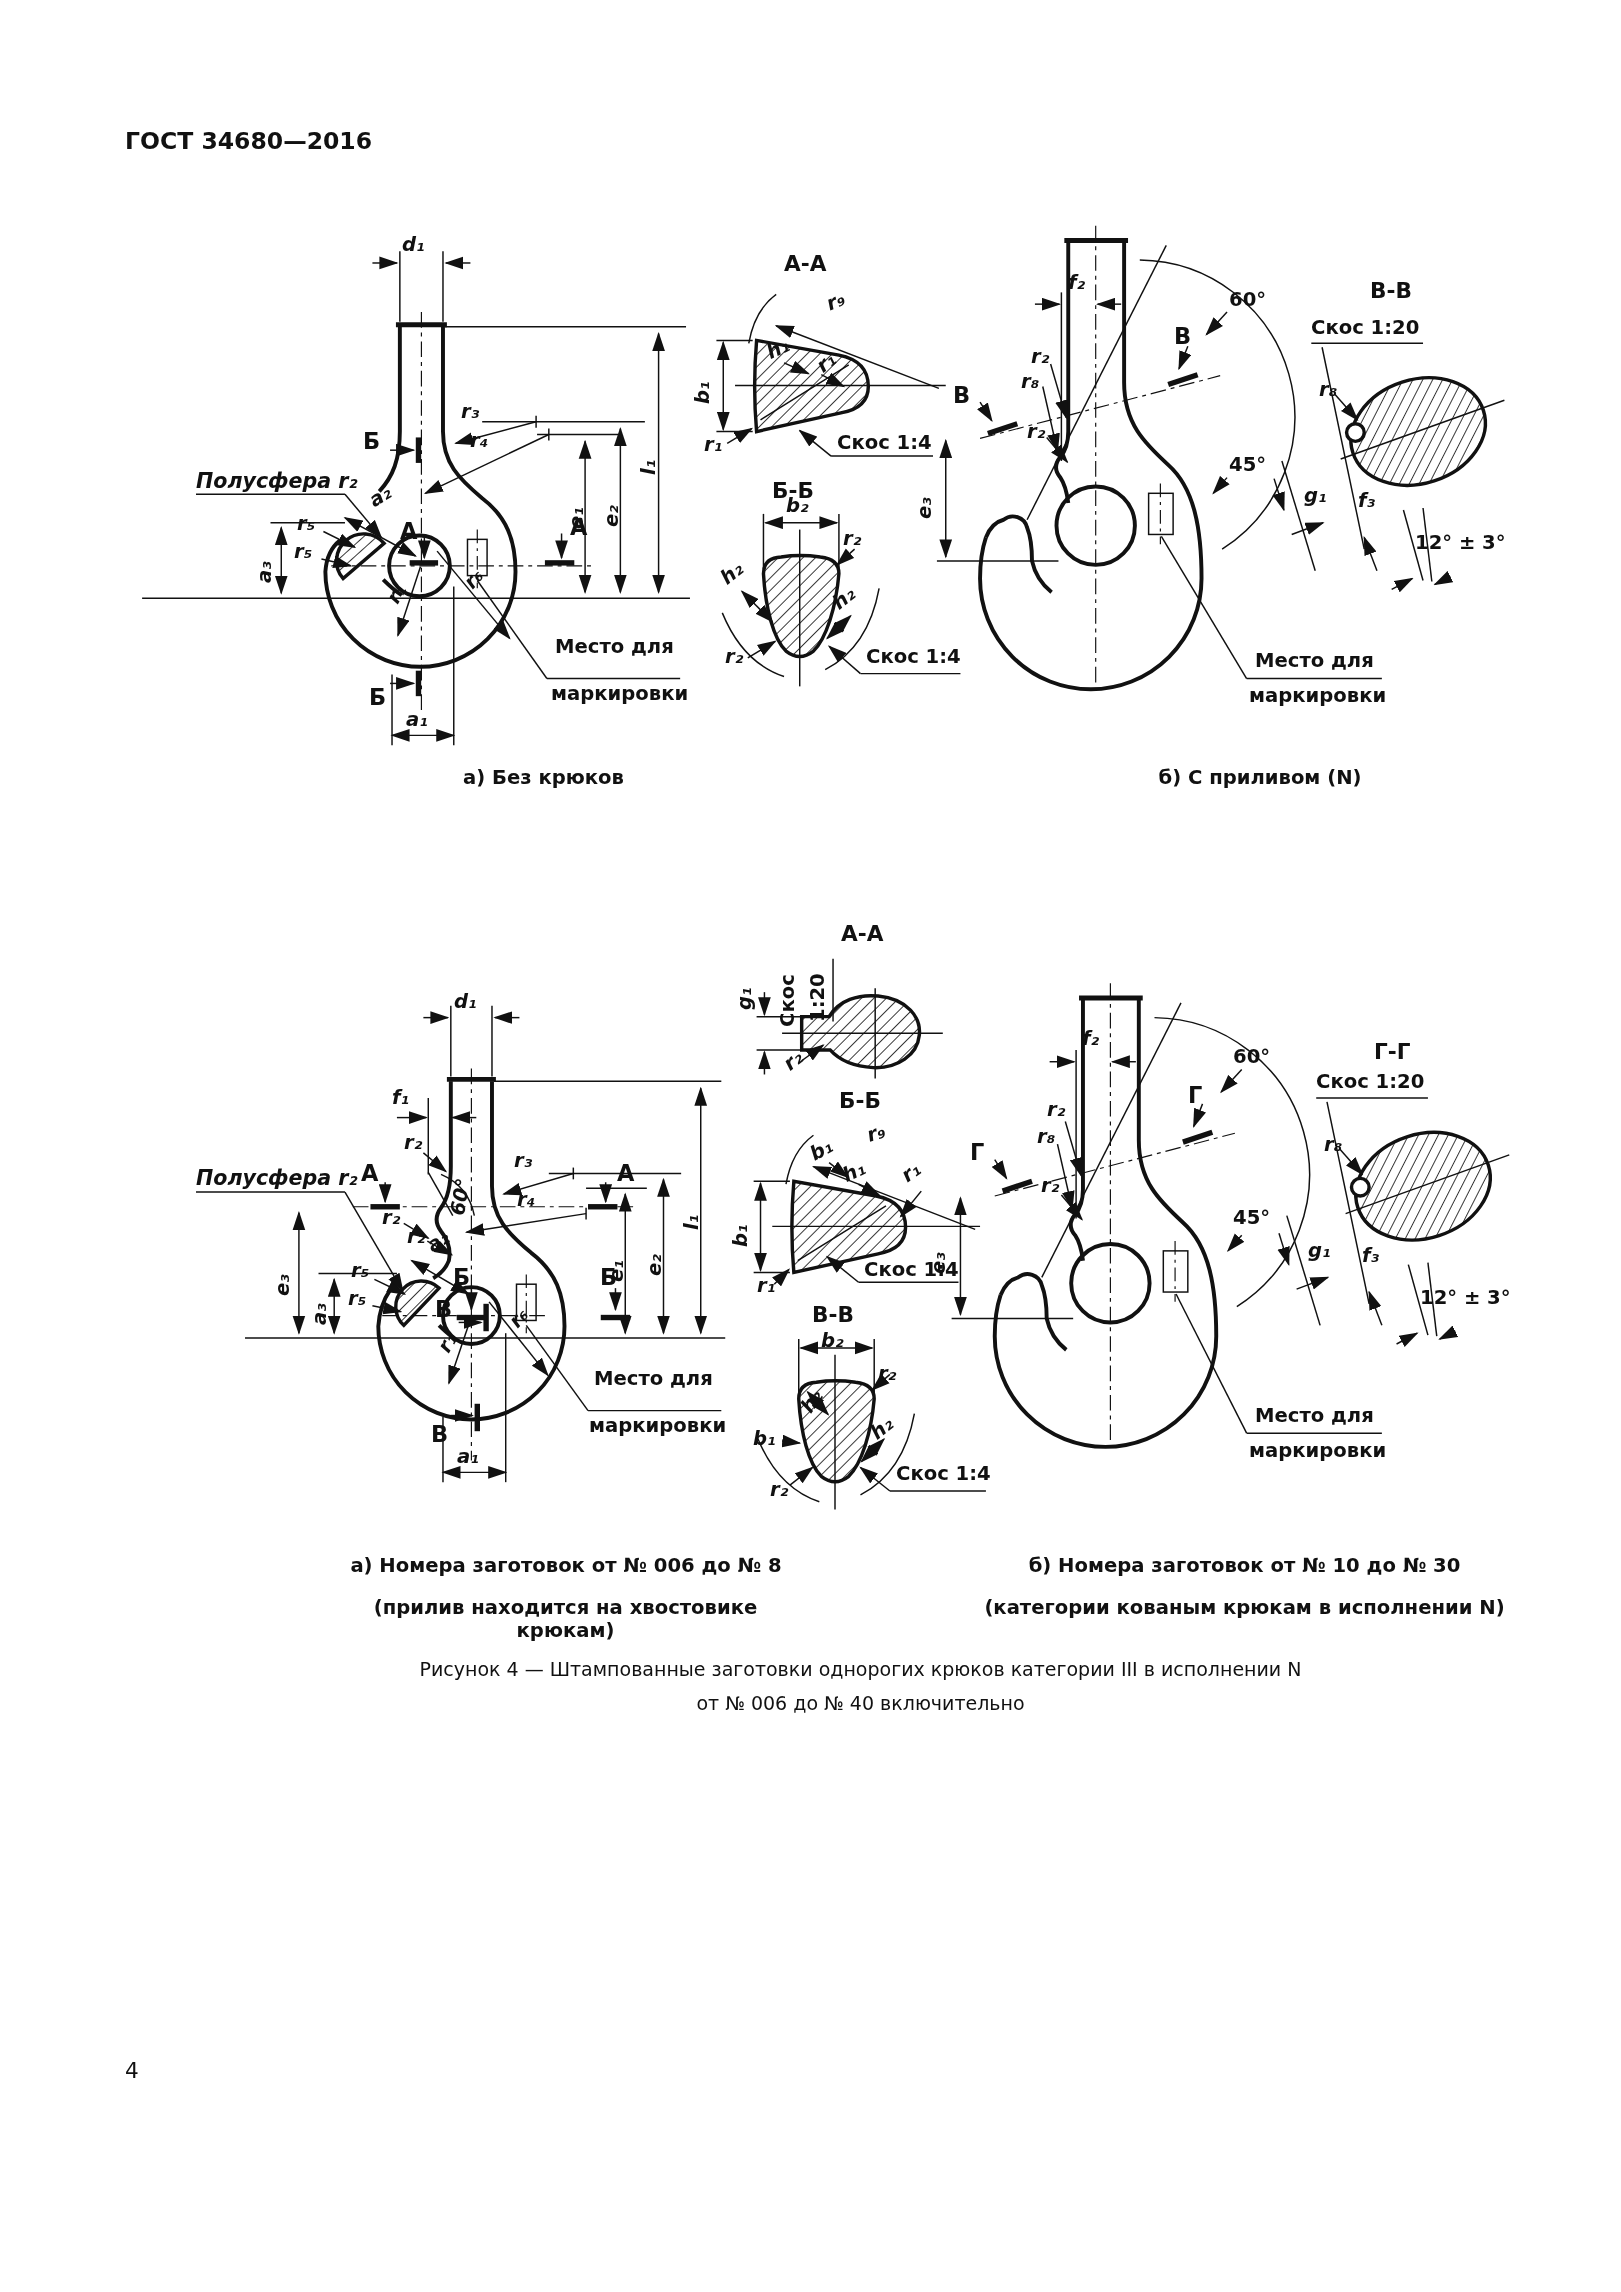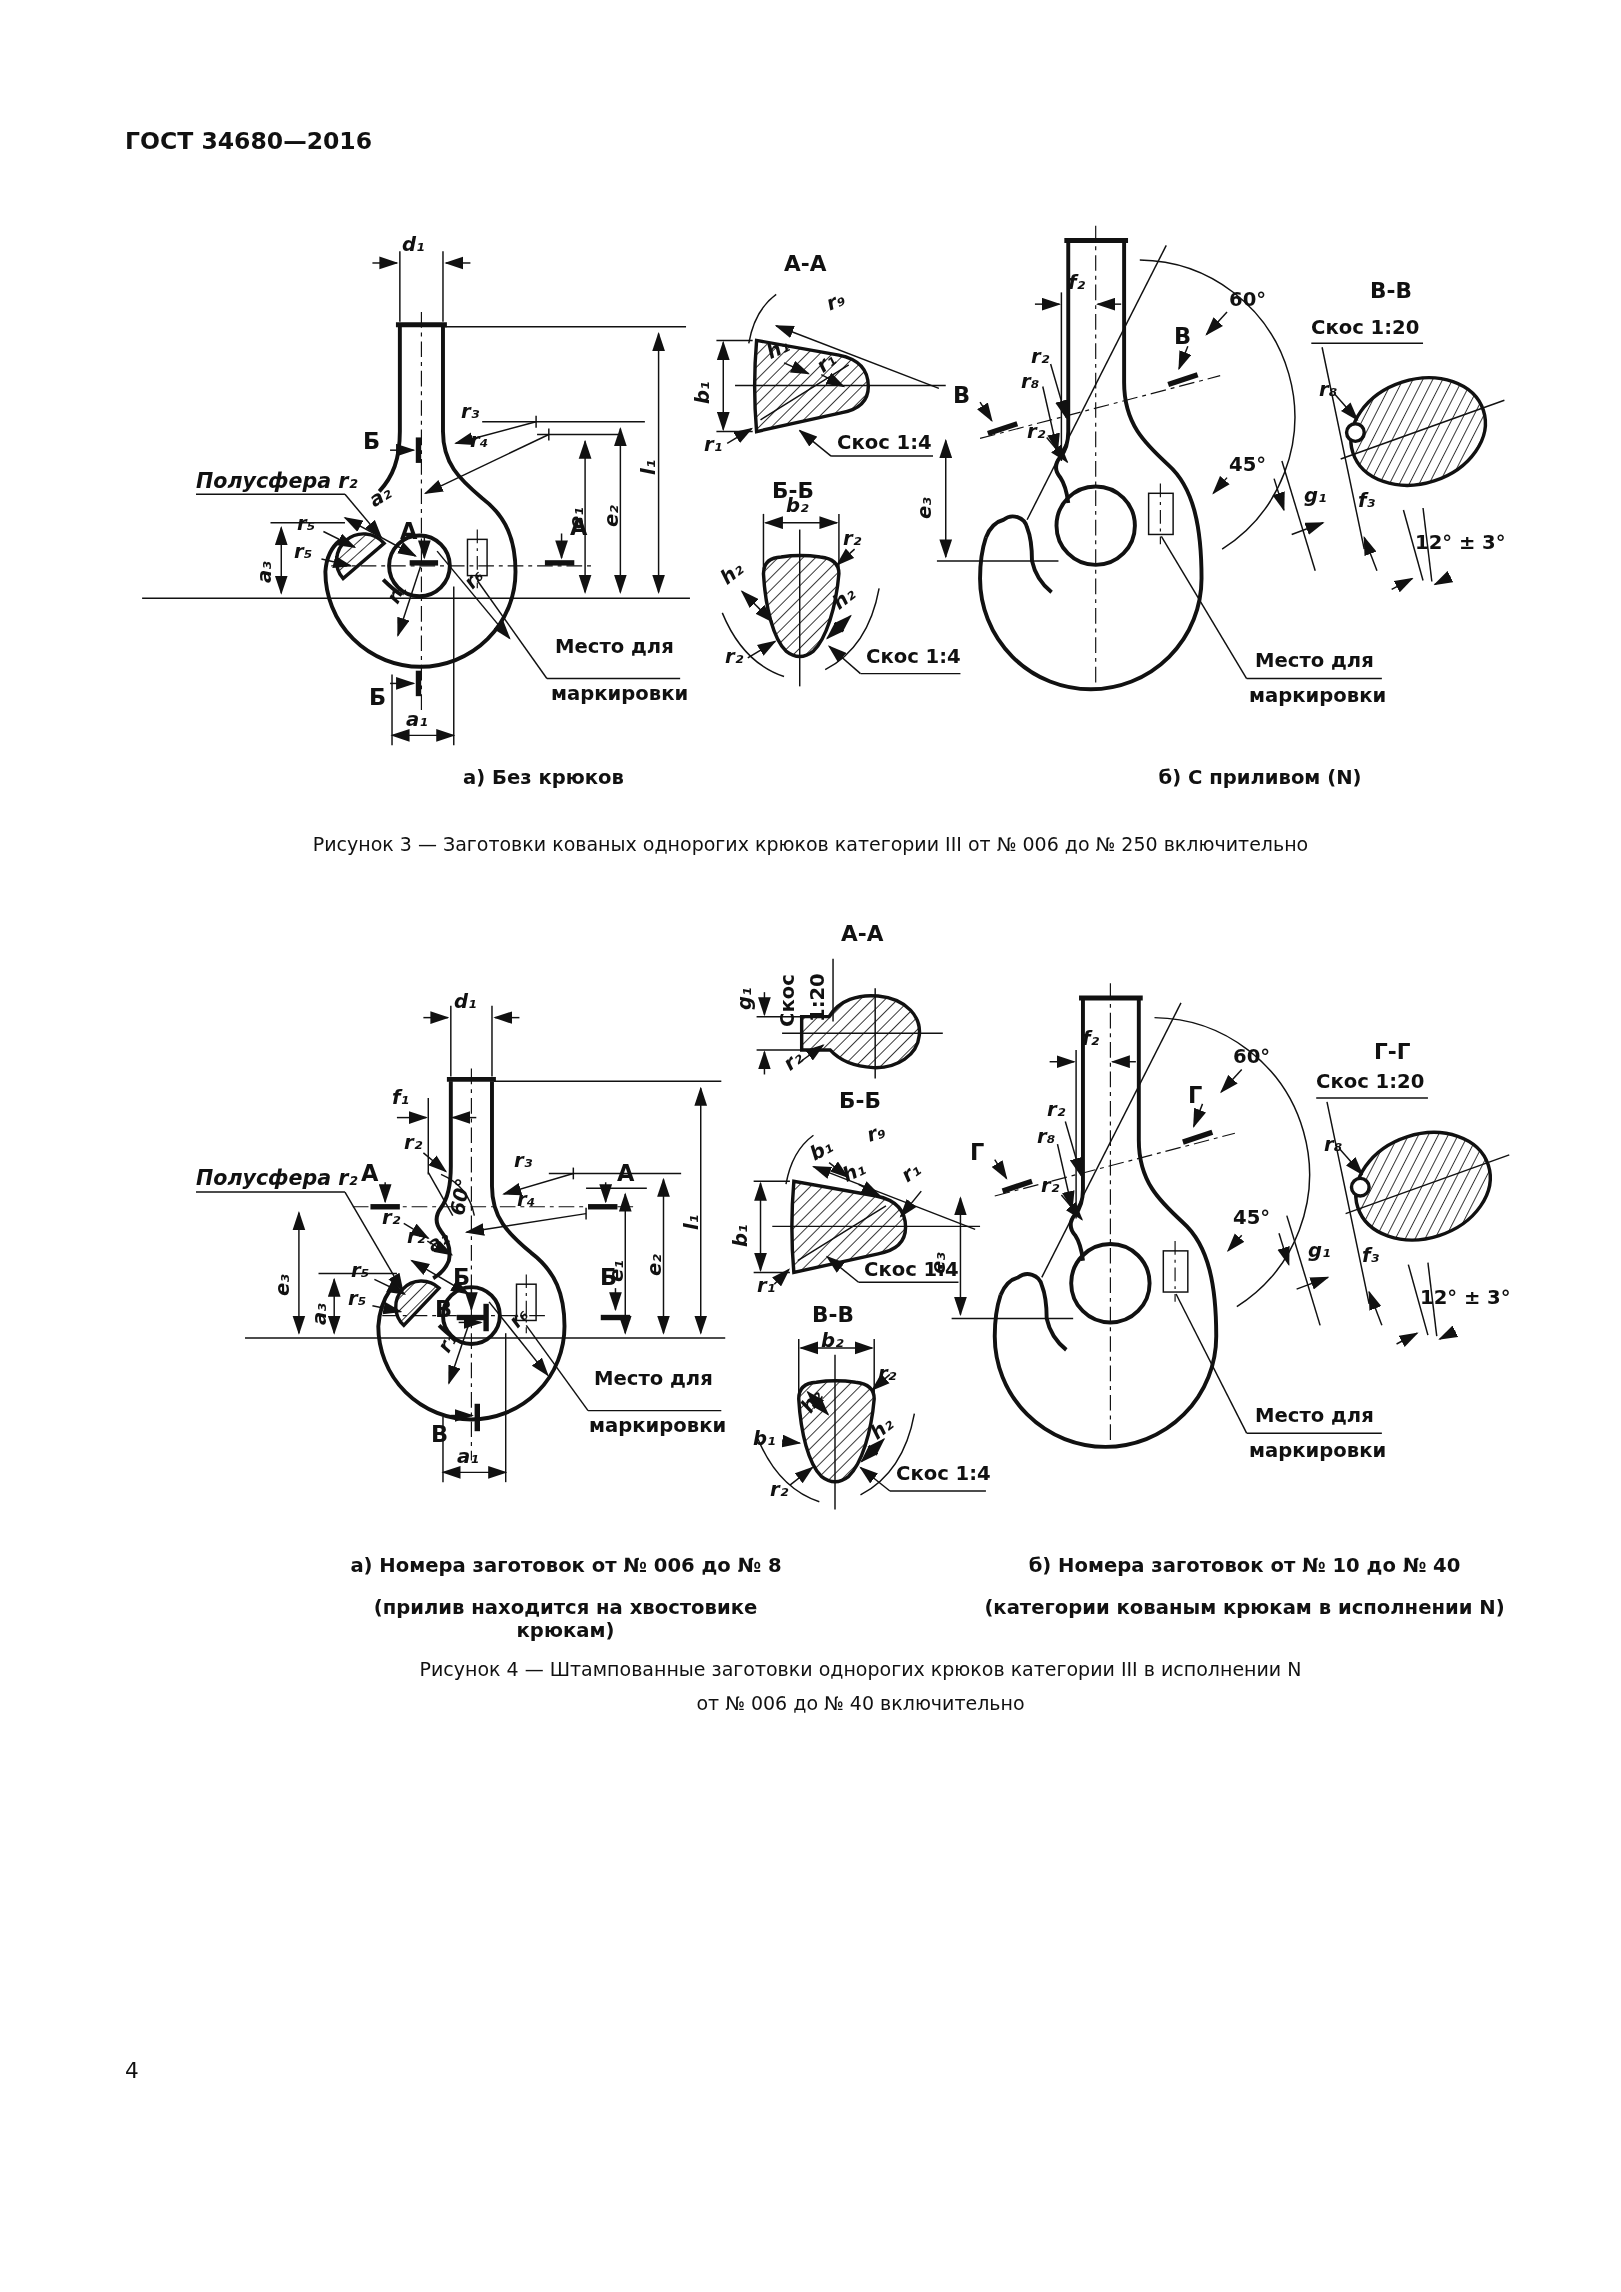--- a/index.html
+++ b/index.html
@@ -409,21 +409,20 @@
 
   <span class="lbl ttl" style="left:1370px;top:278px;">В-В</span>
   <span class="lbl mk" style="left:1311px;top:316px;">Скос 1:20</span>
   <span class="lbl" style="left:1319px;top:378px;">r₈</span>
   <span class="lbl" style="left:1304px;top:484px;">g₁</span>
   <span class="lbl" style="left:1358px;top:489px;">f₃</span>
   <span class="lbl mk" style="left:1415px;top:531px;">12° ± 3°</span>
 
   <span class="cap" style="left:421px;top:766px;width:245px;">а) Без крюков</span>
   <span class="cap" style="left:1108px;top:766px;width:304px;">б) С приливом (N)</span>
-  <span class="fcap" style="left:0;top:833px;width:1621px;">Рисунок 3 — Заготовки кованых однорогих крюков категории III от № 006 до № 250 включительно</span>
 
   <span class="lbl" style="left:454px;top:990px;">d₁</span>
   <span class="lbl" style="left:392px;top:1086px;font-style:italic;">f₁</span>
   <span class="lbl" style="left:404px;top:1131px;">r₂</span>
   <span class="lbl cy" style="left:361px;top:1160px;">А</span>
   <span class="lbl cy" style="left:617px;top:1160px;">А</span>
   <span class="lbl hemi" style="left:196px;top:1166px;">Полусфера r₂</span>
   <span class="lbl" style="left:446px;top:1213px;transform:rotate(-80deg);">60°</span>
   <span class="lbl" style="left:514px;top:1149px;">r₃</span>
   <span class="lbl" style="left:517px;top:1188px;">r₄</span>
@@ -485,20 +484,20 @@
 
   <span class="lbl ttl" style="left:1374px;top:1039px;">Г-Г</span>
   <span class="lbl mk" style="left:1316px;top:1070px;">Скос 1:20</span>
   <span class="lbl" style="left:1324px;top:1133px;">r₈</span>
   <span class="lbl" style="left:1308px;top:1239px;">g₁</span>
   <span class="lbl" style="left:1362px;top:1244px;">f₃</span>
   <span class="lbl mk" style="left:1420px;top:1286px;">12° ± 3°</span>
 
   <span class="cap" style="left:343px;top:1554px;width:446px;text-align:center;">а) Номера заготовок от № 006 до № 8</span>
   <span class="cap" style="left:323px;top:1596px;width:485px;">(прилив находится на хвостовике крюкам)</span>
-  <span class="cap" style="left:1019px;top:1554px;width:451px;">б) Номера заготовок от № 10 до № 40</span>
+  <span class="cap" style="left:1019px;top:1554px;width:451px;">б) Номера заготовок от № 10 до № 30</span>
   <span class="cap" style="left:965px;top:1596px;width:559px;">(категории кованым крюкам в исполнении N)</span>
   <span class="fcap" style="left:98px;top:1658px;width:1525px;">Рисунок 4 — Штампованные заготовки однорогих крюков категории III в исполнении N</span>
   <span class="fcap" style="left:98px;top:1692px;width:1525px;">от № 006 до № 40 включительно</span>
 
   <span class="pnum" style="left:125px;top:2058px;">4</span>
 </div>
 
 
 </body></html>

